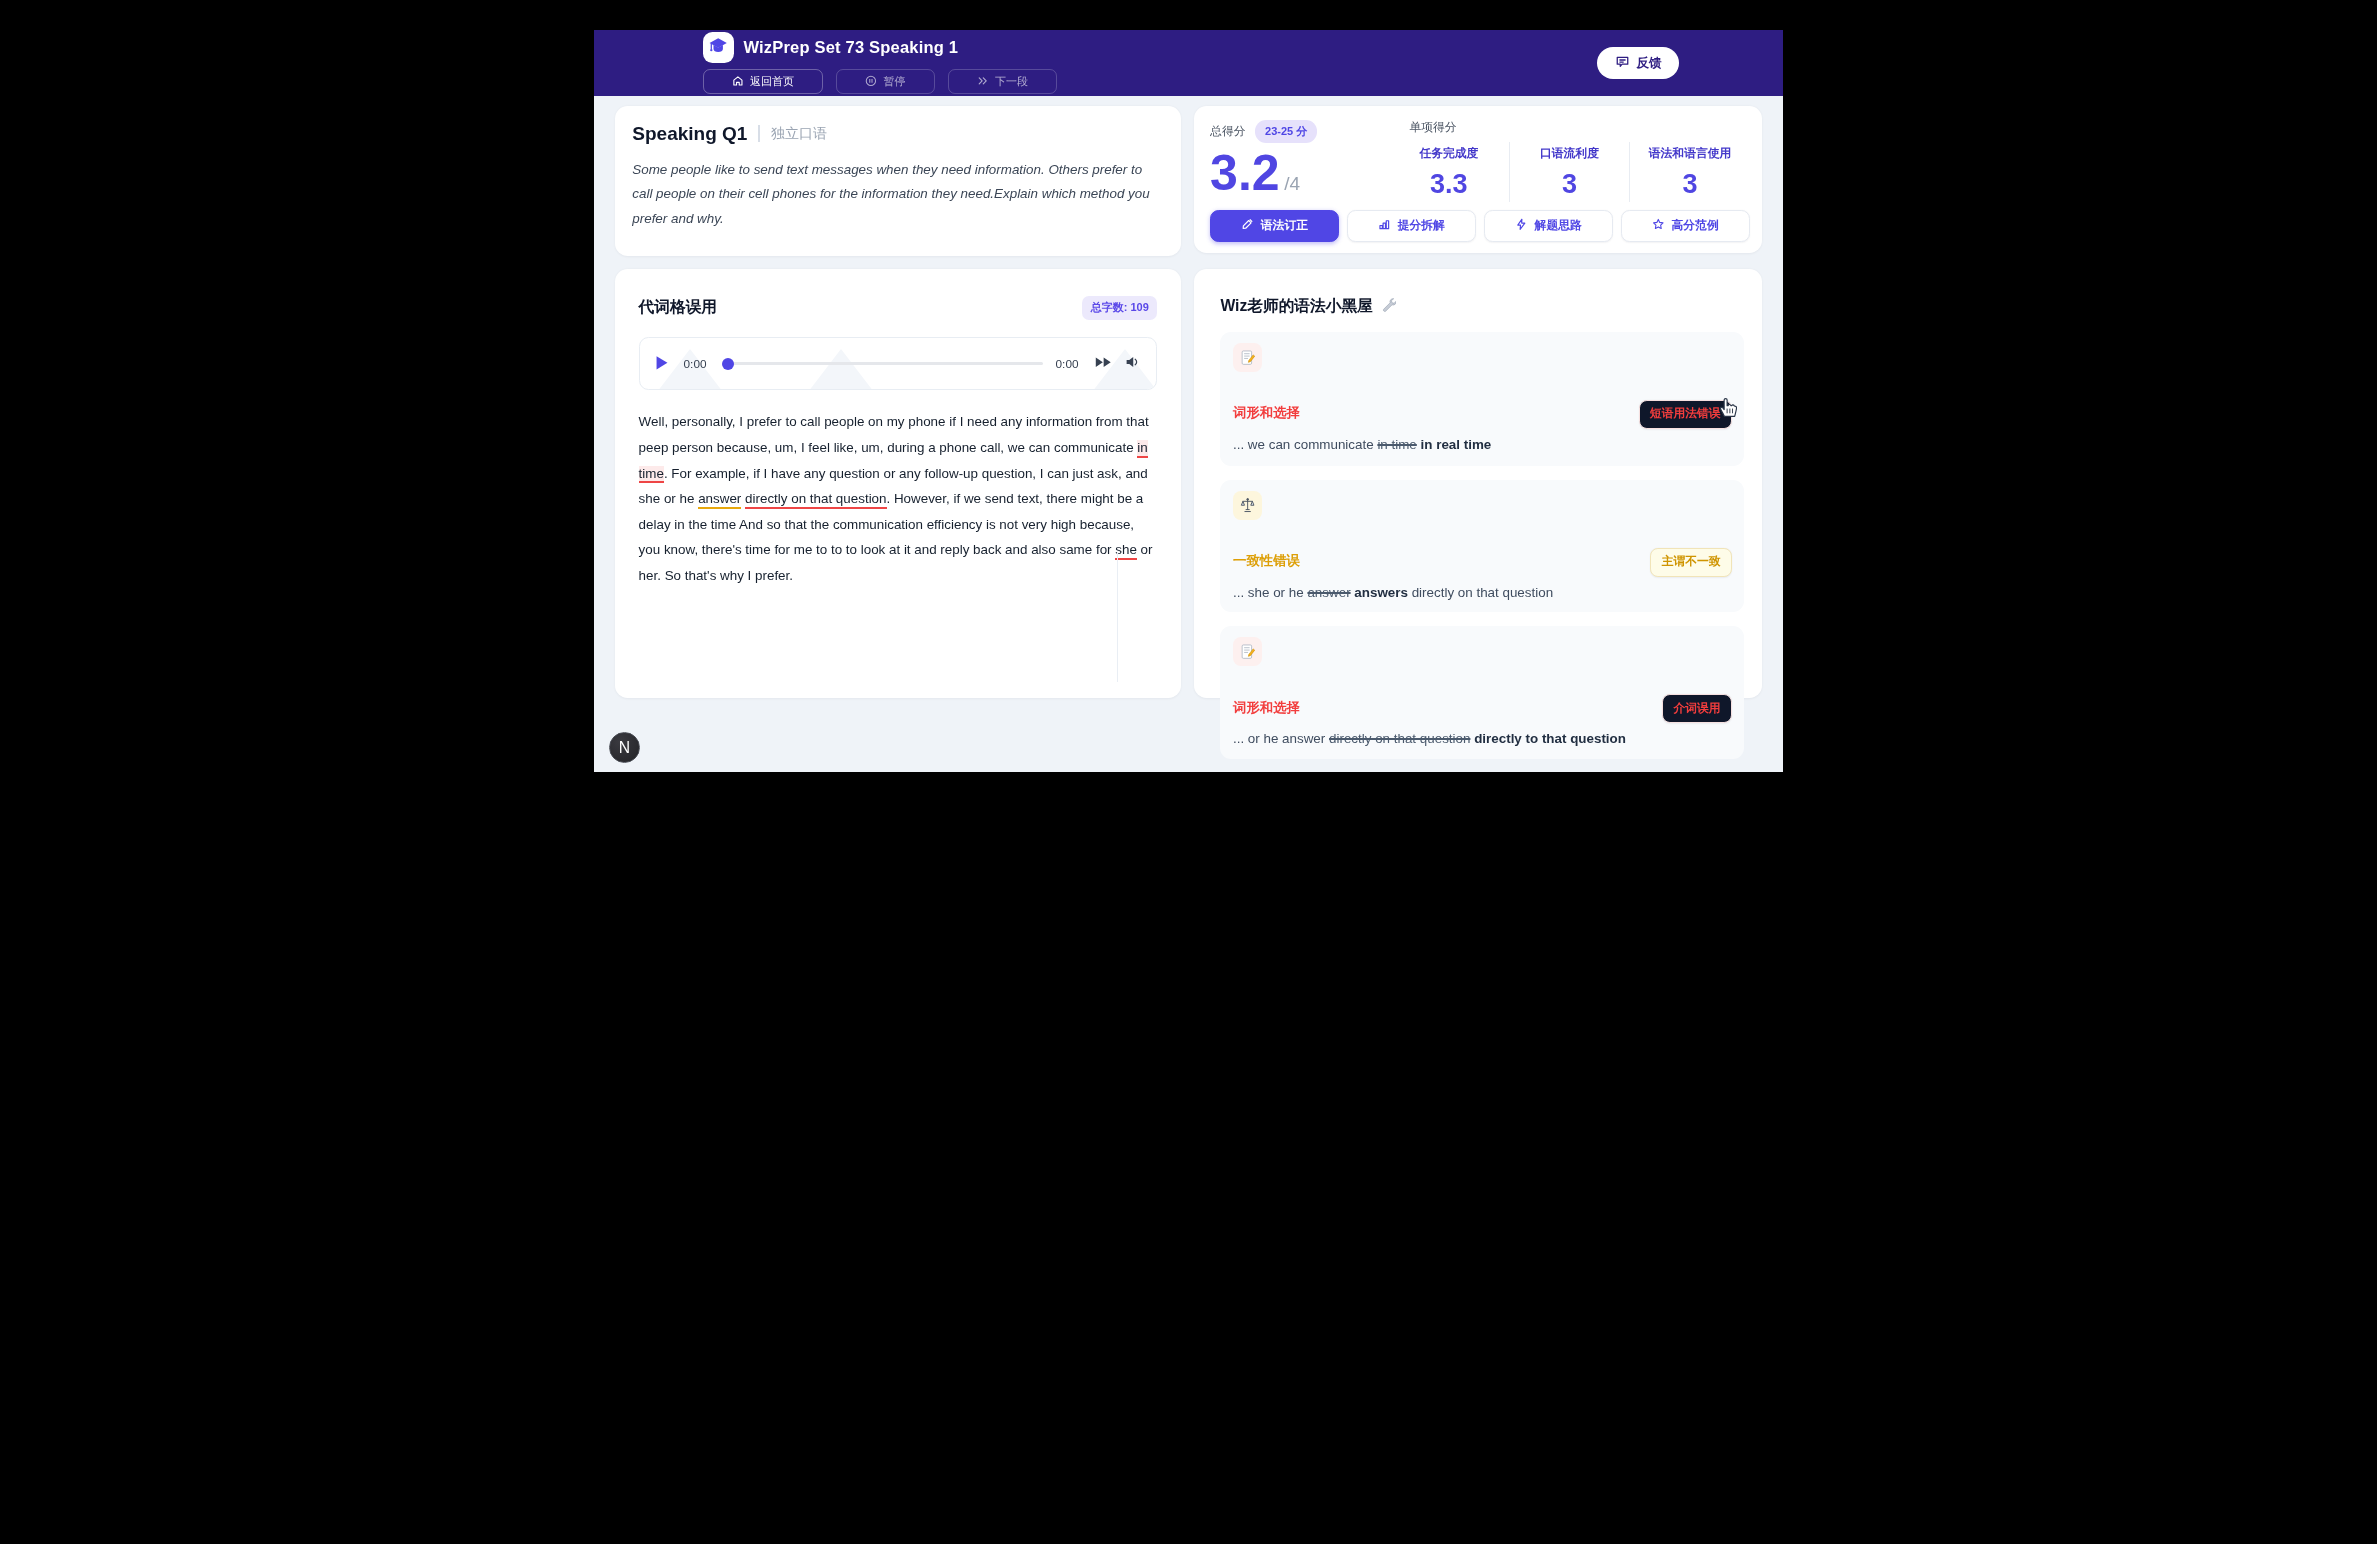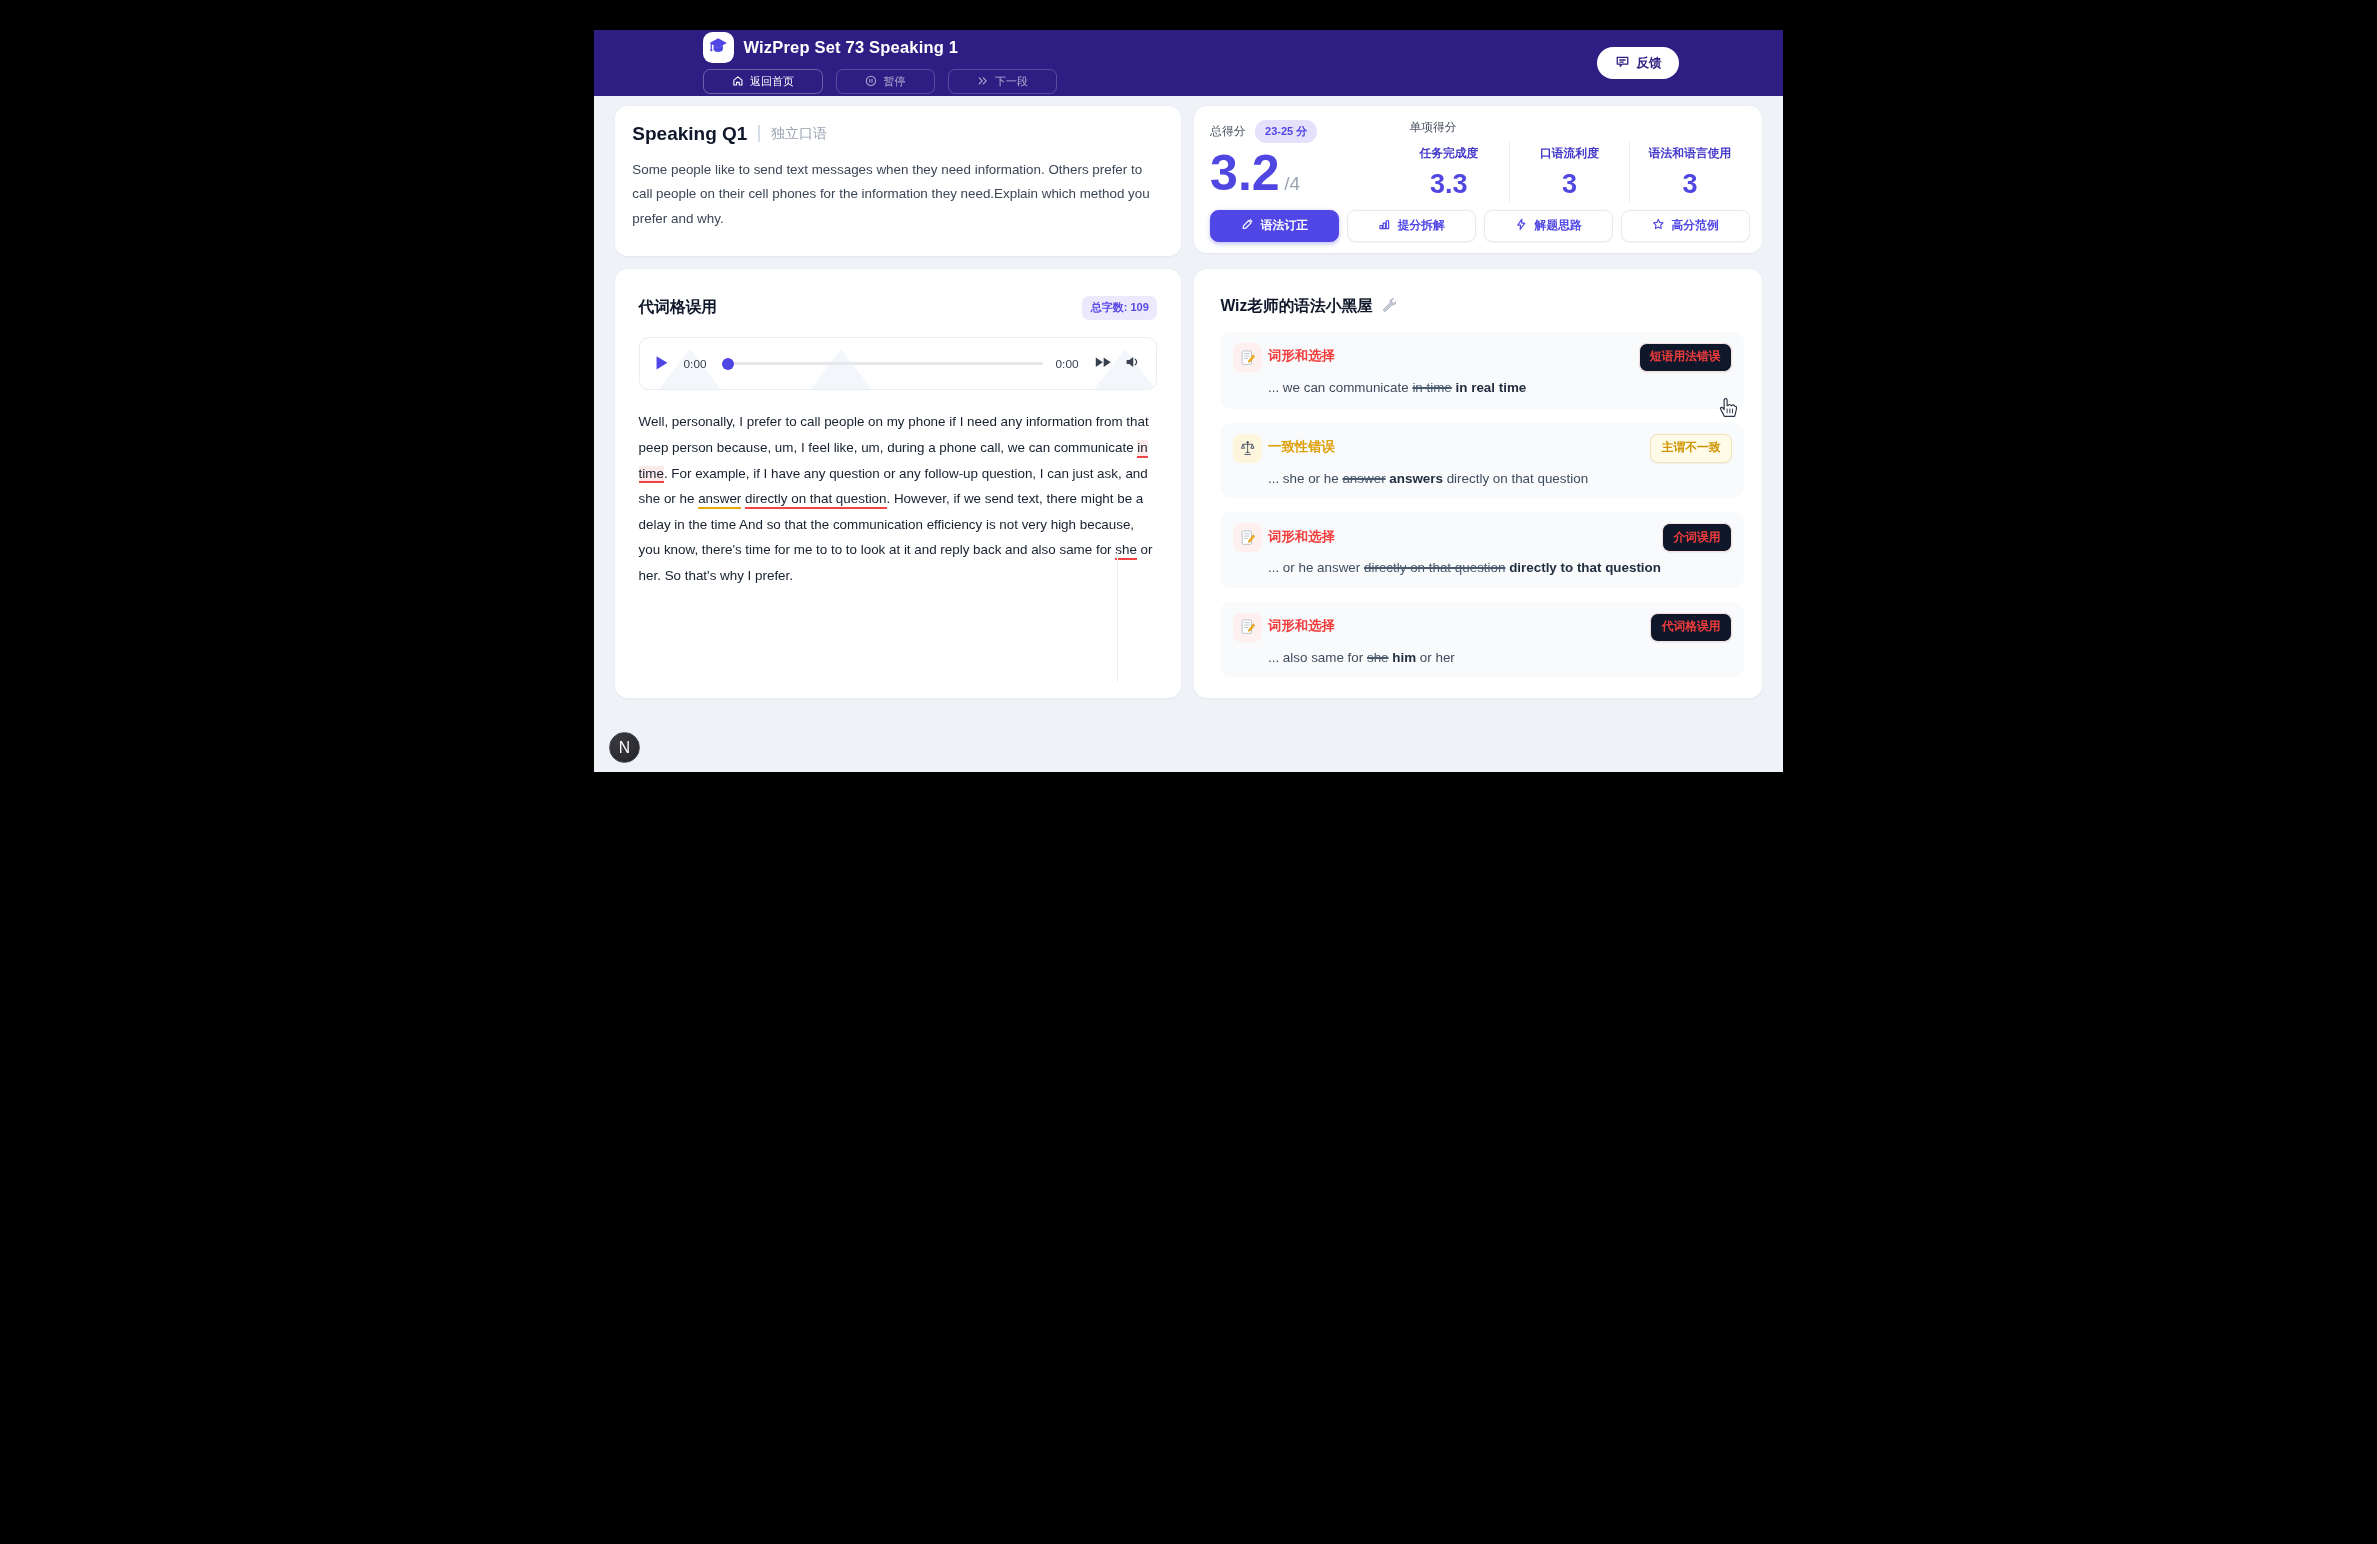--- a/index.html
+++ b/index.html
@@ -23,21 +23,21 @@
   
   .main { display:grid; grid-template-columns:566px 568px; gap:12.6px 13.4px; padding:10.2px 20.4px 0 21px; align-items:start; }
   .card { background:#fff; border-radius:12.6px; box-shadow:0 0.8px 2.4px rgba(15,23,42,.05); }
 
   
   .card-question { height:150px; padding:16.5px 20.4px 0 17.3px; }
   .q-title-row { display:flex; align-items:center; gap:11px; }
   .q-title { font-size:19px; font-weight:700; color:#0f172a; }
   .q-sep { width:1.6px; height:17.3px; background:#d8dee7; }
   .q-tag { font-size:14px; color:#9aa4b2; }
-  .q-text { margin-top:13.4px; font-size:13.4px; line-height:24.4px; color:#3b4656; }
+  .q-text { margin-top:13.4px; font-size:13.4px; line-height:24.4px; color:#3b4656;font-style:italic; }
 
   
   .card-score { height:147px; padding:14px 12.6px 12.6px 15.7px; display:flex; flex-direction:column; }
   .score-top { display:flex; flex:1; }
   .score-total { width:179px; }
   .score-total-row { display:flex; align-items:center; gap:9.4px; }
   .score-total-label { font-size:11.8px; color:#4b5563; }
   .range-badge { background:#e6e1fb; color:#4f46e5; font-size:11px; font-weight:700; padding:3.9px 10.2px; border-radius:11px; }
   .score-big-row { display:flex; align-items:baseline; margin-top:1.6px; }
   .score-big { font-size:50px; font-weight:700; color:#5046e2; line-height:1.15; }
@@ -72,21 +72,21 @@
   .m-red-hl { background:#fdeaea; border-bottom:2.4px solid #ee4545; padding-bottom:0.8px; cursor:pointer; }
   .m-red-u { border-bottom:2.4px solid #ee4545; padding-bottom:0.8px; cursor:pointer; }
   .m-amber-u { border-bottom:2.4px solid #e8a80c; padding-bottom:0.8px; cursor:pointer; }
   .faint-div { position:absolute; left:502px; top:283px; width:0.8px; height:130px; background:#e9eef4; }
 
   
   .card-grammar { height:429px; padding:27px 18px 0 26px; }
   .g-title-row { display:flex; align-items:center; gap:7.9px; }
   .g-title { font-size:15.7px; font-weight:700; color:#0f172a; }
   .g-list { margin-top:15px; display:flex; flex-direction:column; gap:14px; }
-  .g-item { background:#f8fafc; border-radius:11px; padding:11px 12.6px 12.6px 12.6px; display:flex; gap:6px; cursor:pointer; }
+  .g-item { background:#f8fafc; border-radius:11px; padding:11px 12.6px 12.6px 12.6px; display:flex; gap:28px; cursor:pointer;flex-direction:column; }
   .g-item.tall { padding-bottom:14px; }
   .g-icon { flex:0 0 auto; width:29px; height:29px; border-radius:7.9px; display:flex; align-items:center; justify-content:center; }
   .g-icon.pink { background:#fdf0ef; }
   .g-icon.yellow { background:#fdf6dd; }
   .g-body { flex:1; }
   .g-head { display:flex; align-items:flex-start; justify-content:space-between; }
   .g-cat { font-size:13.4px; font-weight:700; margin-top:4.7px; }
   .g-cat.red { color:#f23d3d; }
   .g-cat.amber { color:#dd9f07; }
   .g-badge { font-size:11.8px; font-weight:700; padding:5.5px 10.2px; border-radius:7.9px; background:#fff; box-shadow:0 0.8px 1.6px rgba(15,23,42,.06); }

